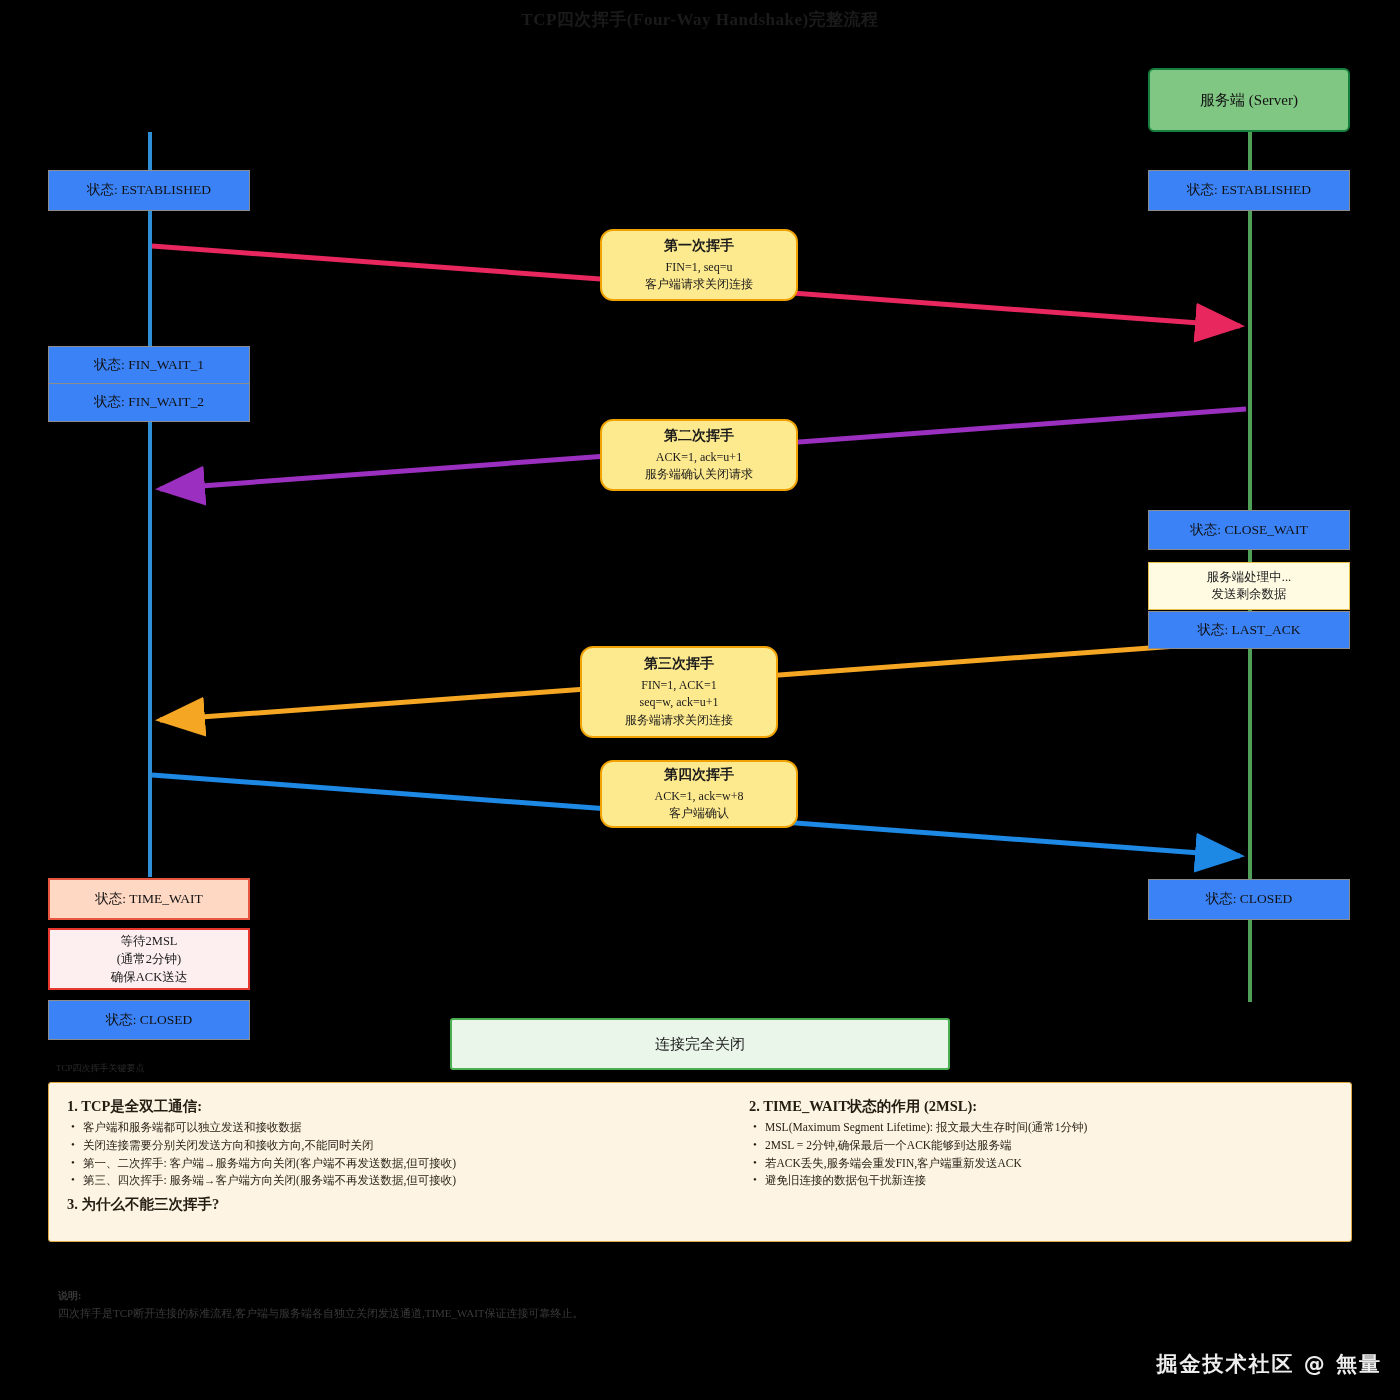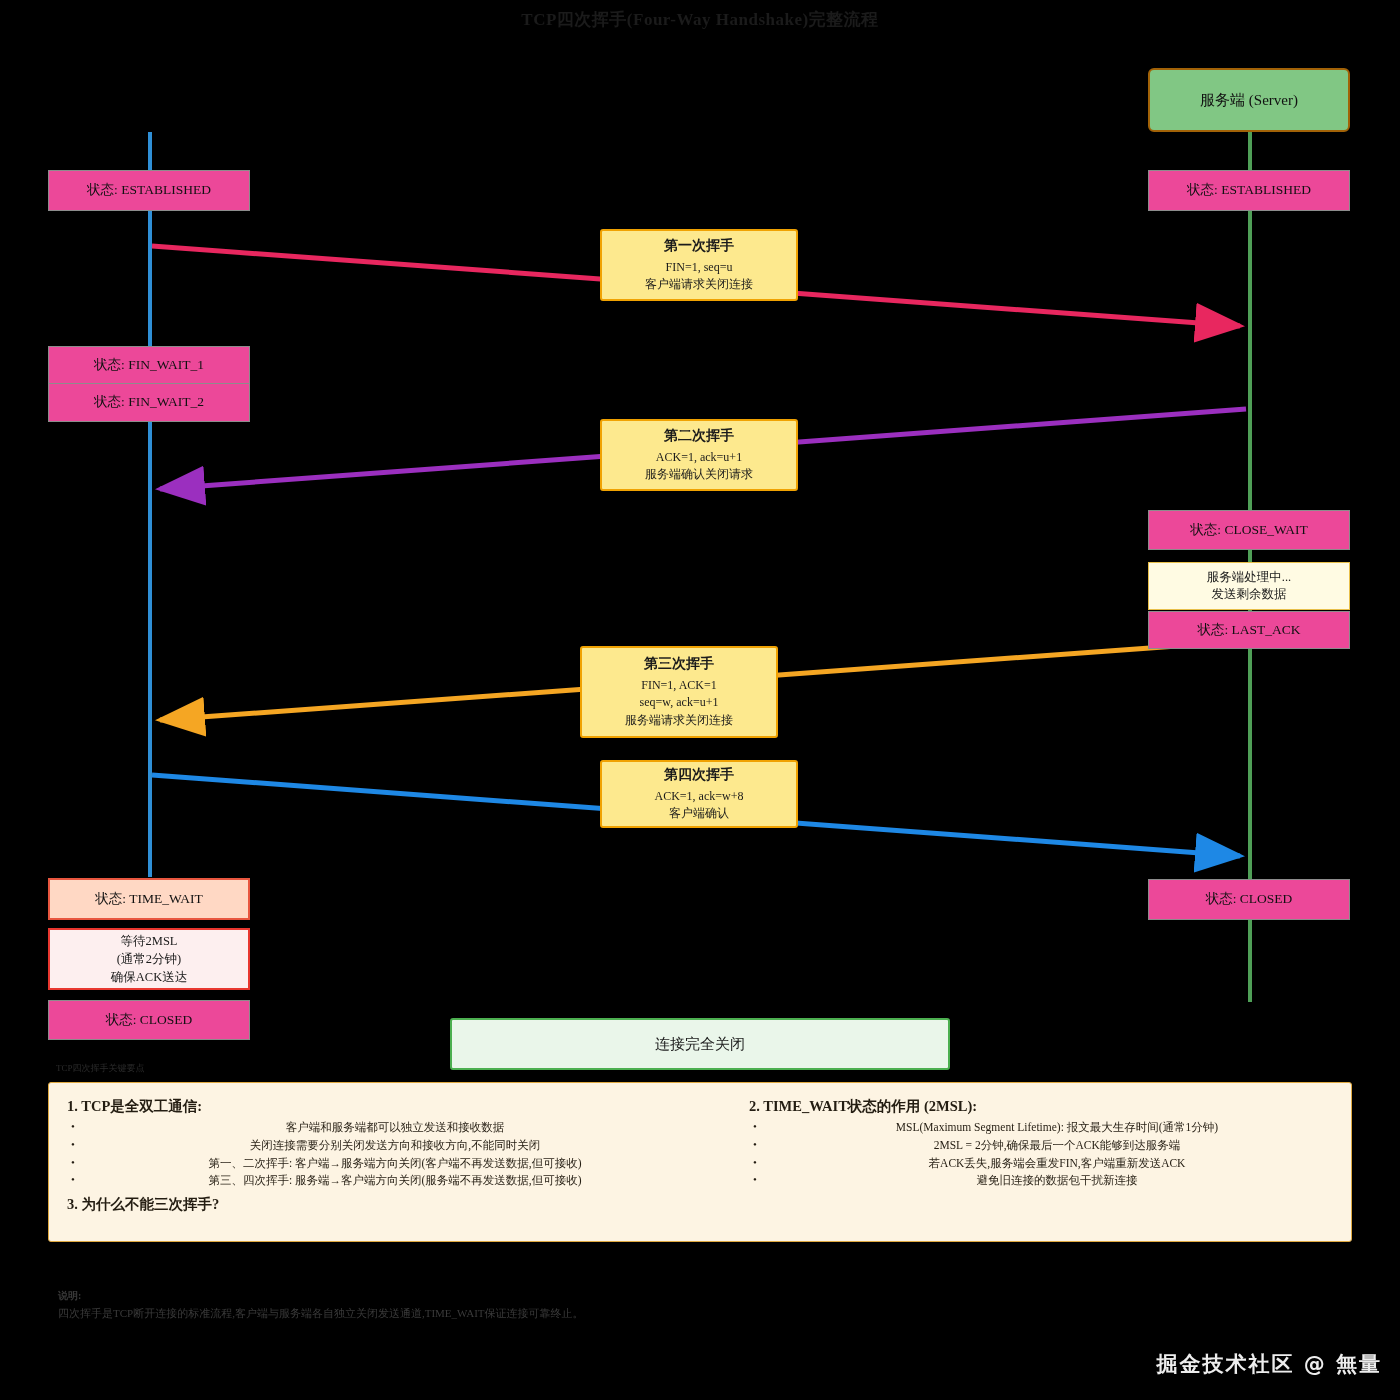--- a/index.html
+++ b/index.html
@@ -10,25 +10,25 @@
 
   .title{position:absolute;left:0;top:8px;width:1400px;text-align:center;
          font-size:17px;font-weight:bold;color:#1b1b1b;letter-spacing:.5px;}
 
   
   .node{position:absolute;box-sizing:border-box;display:flex;flex-direction:column;
         align-items:center;justify-content:center;text-align:center;line-height:1.35;}
 
   .endpoint{border-radius:6px;font-size:15px;color:#111;}
   .client-box{background:#5BB4EE;border:2px solid #2176BD;}
-  .server-box{background:#81C784;border:2px solid #a16207;}
-
-  .state{background:#ec4899;border:1px solid #8c8c8c;font-size:13.5px;color:#111;}
-
-  .msg{background:#FDE98E;border:2px solid #F0A202;border-radius:3px;color:#1b1b1b;}
+  .server-box{background:#81C784;border:2px solid #15803d;}
+
+  .state{background:#3b82f6;border:1px solid #8c8c8c;font-size:13.5px;color:#111;}
+
+  .msg{background:#FDE98E;border:2px solid #F0A202;border-radius:13px;color:#1b1b1b;}
   .msg .t{font-size:14px;font-weight:bold;margin-bottom:3px;}
   .msg .l{font-size:12px;line-height:1.45;}
 
   .note-yellow{background:#FFFBE3;border:1.5px solid #E8BF49;font-size:12.5px;color:#1b1b1b;}
   .timewait{background:#FFD8C4;border:2px solid #E8563F;font-size:13.5px;color:#111;}
   .msl{background:#FDEFEF;border:2px solid #E8372F;font-size:12.5px;color:#1b1b1b;line-height:1.45;}
   .closed-all{background:#EAF6EA;border:2px solid #4CAF50;font-size:15px;color:#1b1b1b;
               border-radius:3px;}
 
   
@@ -37,21 +37,21 @@
   .ll-server{background:#4F9F57;}
 
   
   .notes{position:absolute;left:48px;top:1082px;width:1304px;height:160px;
          box-sizing:border-box;background:#FDF4E3;border:1.5px solid #E0A940;
          border-radius:3px;color:#241d12;}
   .notes .col{position:absolute;top:10px;}
   .notes .c1{left:18px;width:640px;}
   .notes .c2{left:700px;width:600px;}
   .nhead{font-size:14.5px;font-weight:bold;margin:4px 0 3px 0;}
-  .nlist{margin:0 0 8px 0;padding:0;list-style:none;text-align:center;}
+  .nlist{margin:0 0 8px 0;padding:0;list-style:none;}
   .nlist li{font-size:11.5px;line-height:1.55;padding-left:16px;position:relative;}
   .nlist li:before{content:"•";position:absolute;left:4px;top:-1px;font-size:11px;}
   .n3{position:absolute;left:18px;top:108px;width:900px;}
 
   .darkblock{position:absolute;color:#3a3a3a;font-size:11px;line-height:1.5;}
   .caption-small{position:absolute;font-size:9px;color:#2e2e2e;}
   .watermark{position:absolute;right:18px;bottom:22px;font-size:21px;font-weight:bold;
              color:#ededed;letter-spacing:2px;font-family:"DejaVu Sans",sans-serif;}
 
   svg.arrows{position:absolute;left:0;top:0;width:1400px;height:1400px;pointer-events:none;}

